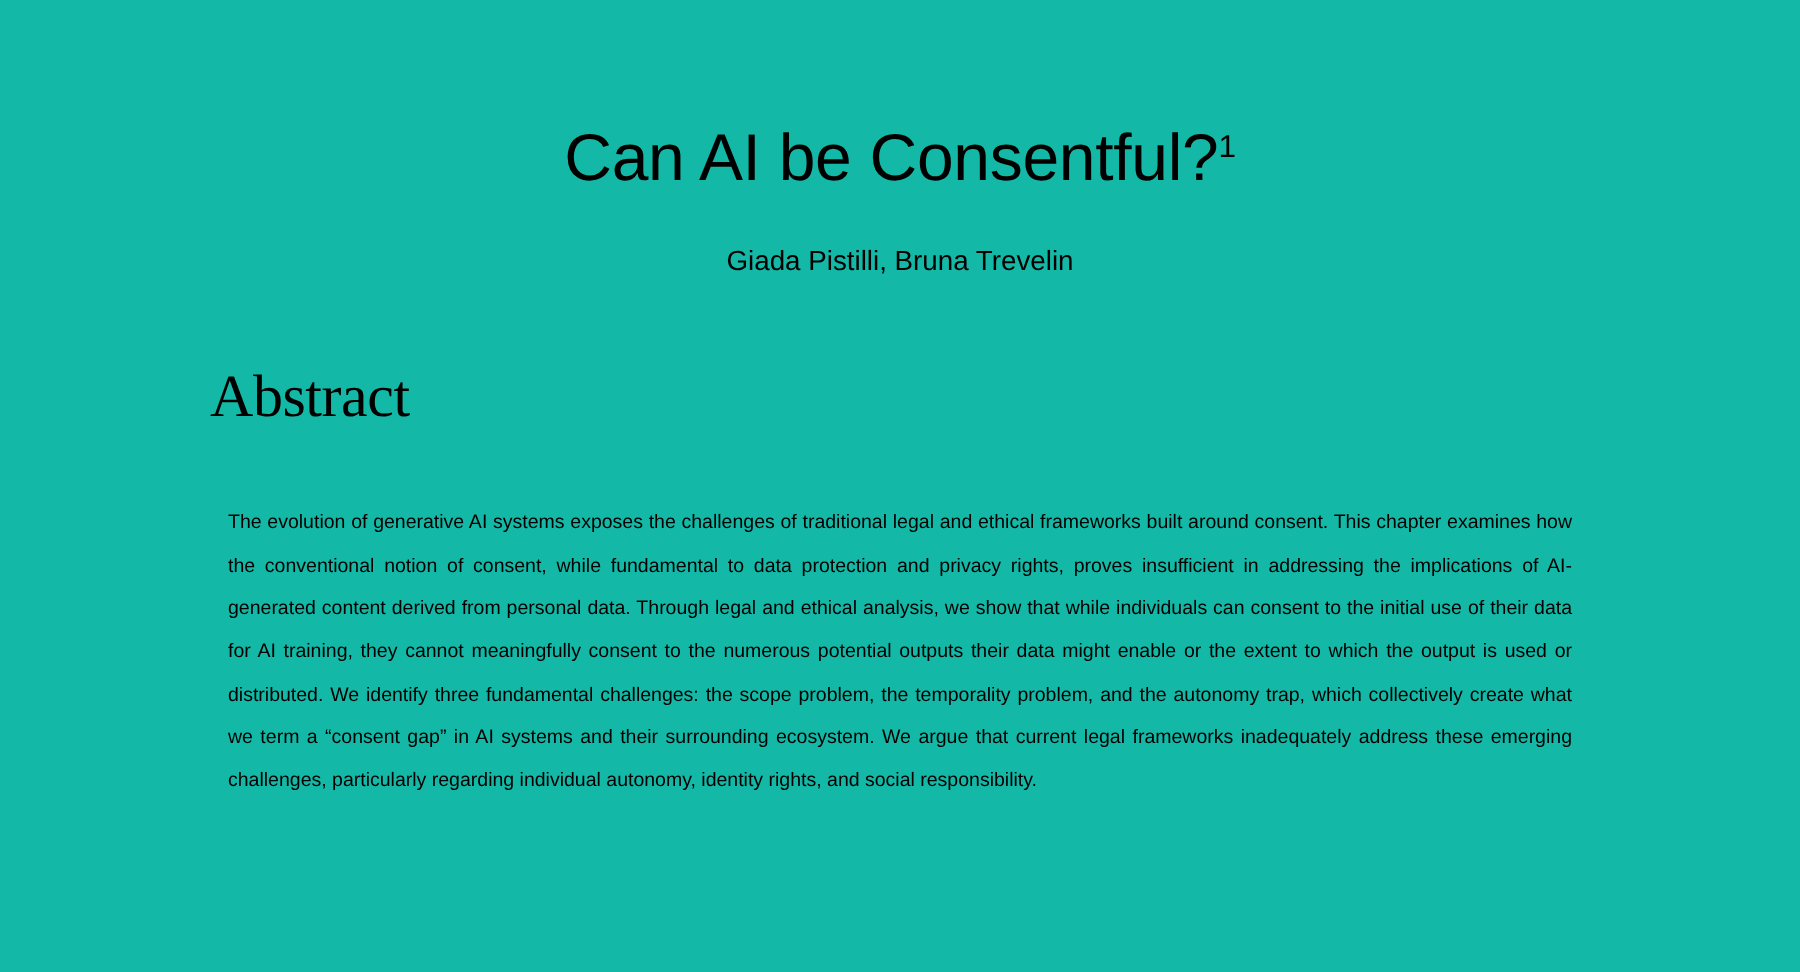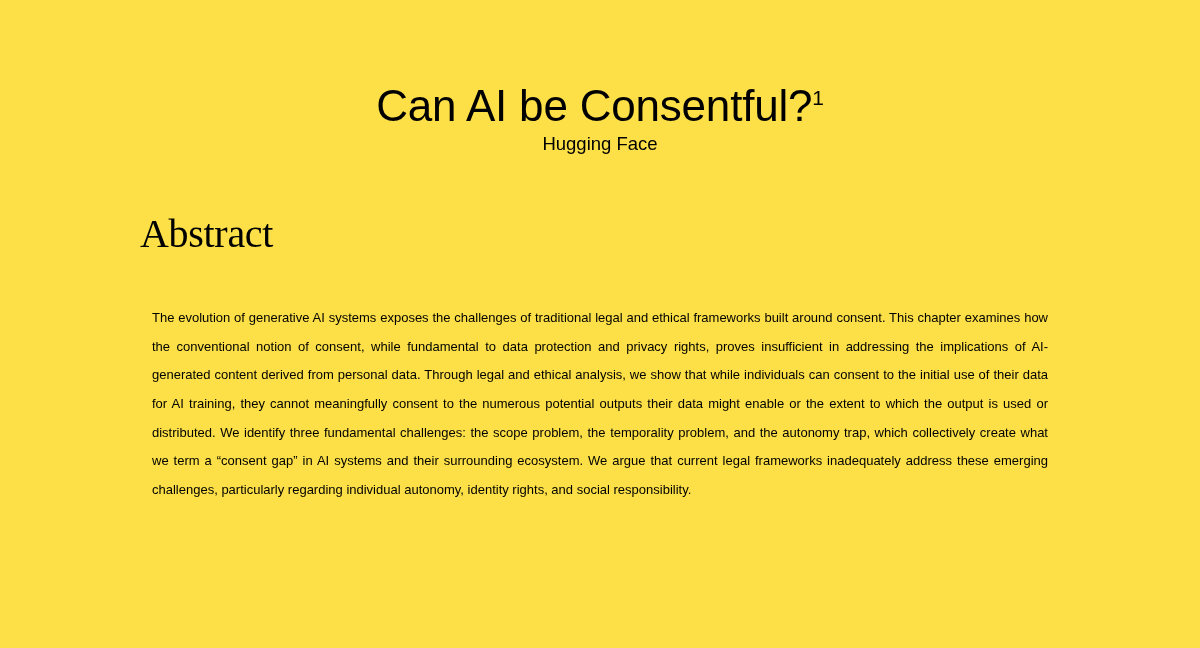--- a/index.html
+++ b/index.html
@@ -11,21 +11,21 @@
     width: 1200px;
     height: 648px;
     overflow: hidden;
     font-family: "Liberation Sans", sans-serif;
     color: #000000;
   }
   .page {
     position: relative;
     width: 1200px;
     height: 648px;
-    background: #fde047;
+    background: #14b8a6;
     box-sizing: border-box;
     padding: 0 140px;
   }
   .title {
     margin: 0;
     padding-top: 82px;
     text-align: center;
     font-size: 44px;
     font-weight: 400;
     letter-spacing: -0.2px;
@@ -68,16 +68,16 @@
     text-align: justify;
     text-justify: inter-word;
     hyphens: none;
   }
 </style>
 </head>
 <body>
 
 <div class="page">
   <h1 class="title"><span>Can AI be Consentful?</span><sup>1</sup></h1>
-  <p class="affiliation">Hugging Face</p>
+  <p class="authors">Giada Pistilli, Bruna Trevelin</p>
   <h2 class="section-heading">Abstract</h2>
   <p class="abstract-body">The evolution of generative AI systems exposes the challenges of traditional legal and ethical frameworks built around consent. This chapter examines how the conventional notion of consent, while fundamental to data protection and privacy rights, proves insufficient in addressing the implications of AI-generated content derived from personal data. Through legal and ethical analysis, we show that while individuals can consent to the initial use of their data for AI training, they cannot meaningfully consent to the numerous potential outputs their data might enable or the extent to which the output is used or distributed. We identify three fundamental challenges: the scope problem, the temporality problem, and the autonomy trap, which collectively create what we term a “consent gap” in AI systems and their surrounding ecosystem. We argue that current legal frameworks inadequately address these emerging challenges, particularly regarding individual autonomy, identity rights, and social responsibility.</p>
 </div>
 
 </body></html>

